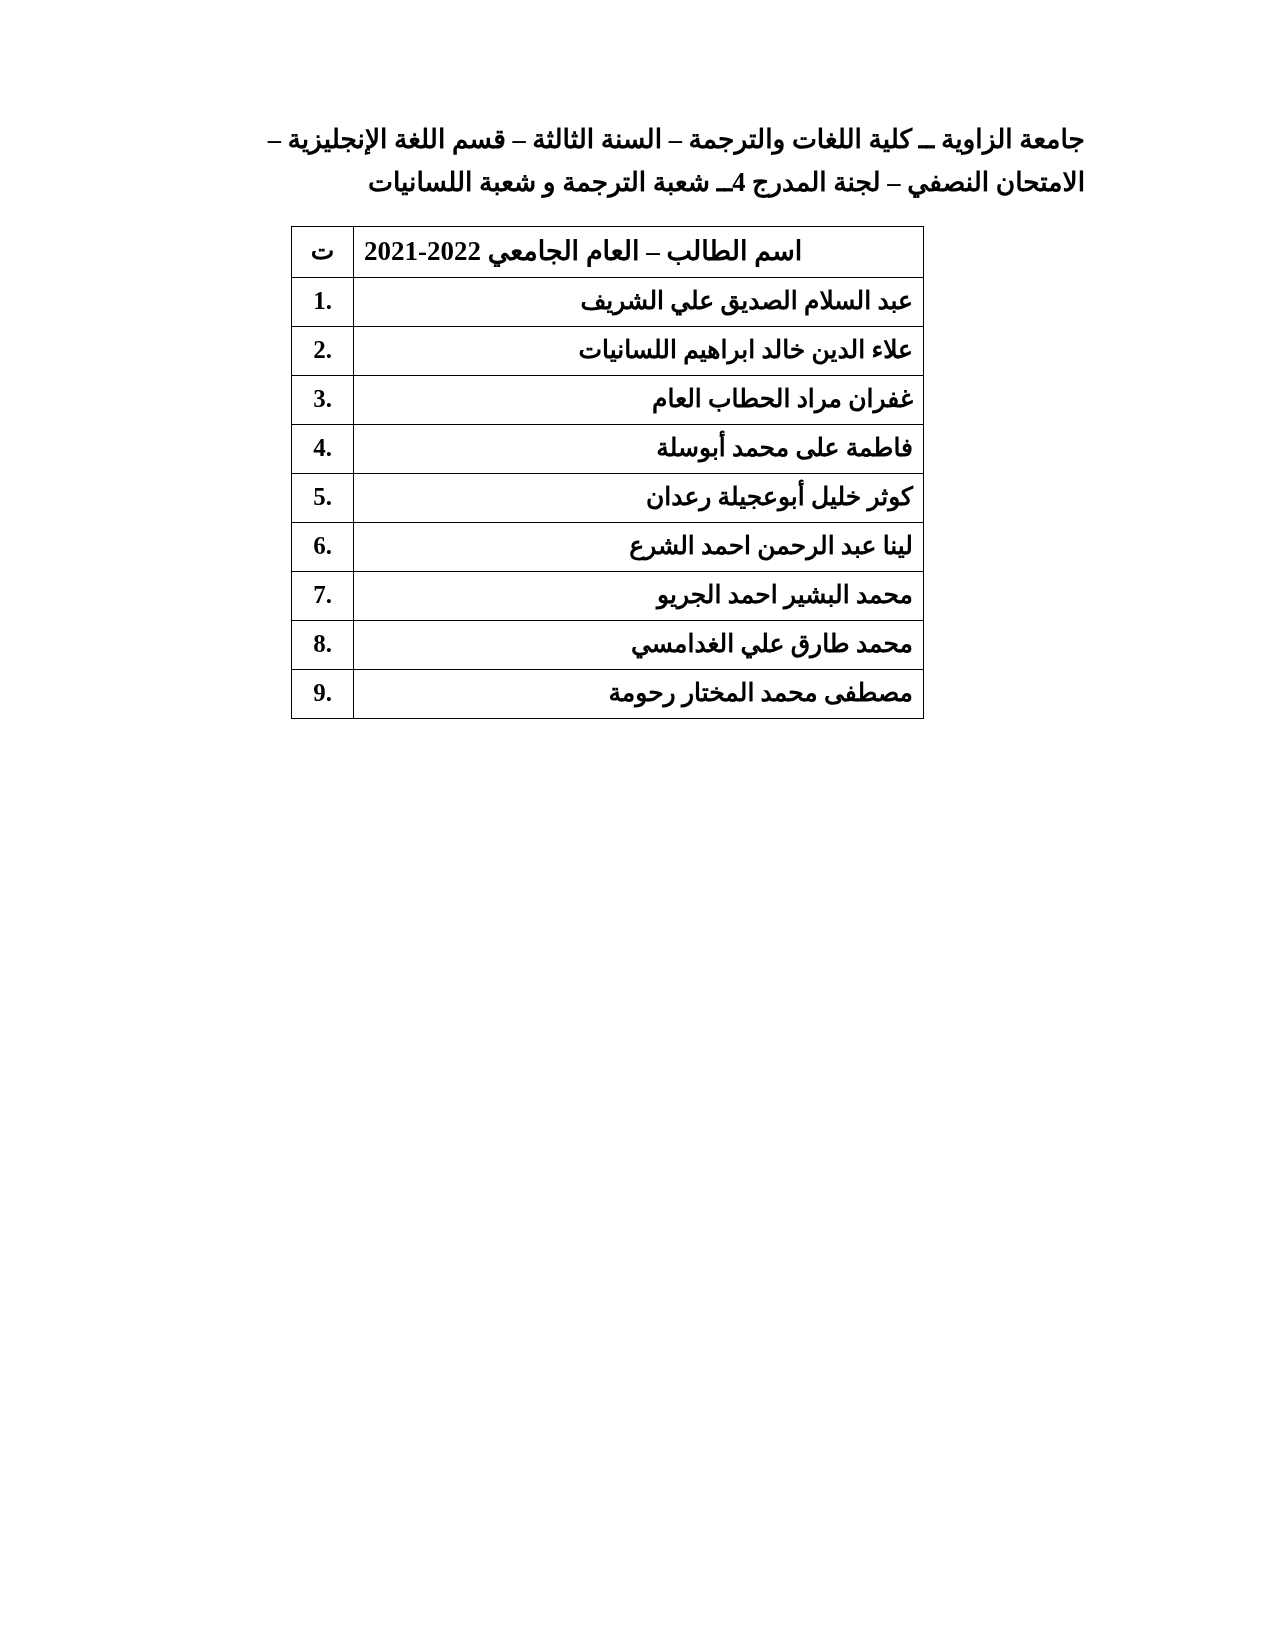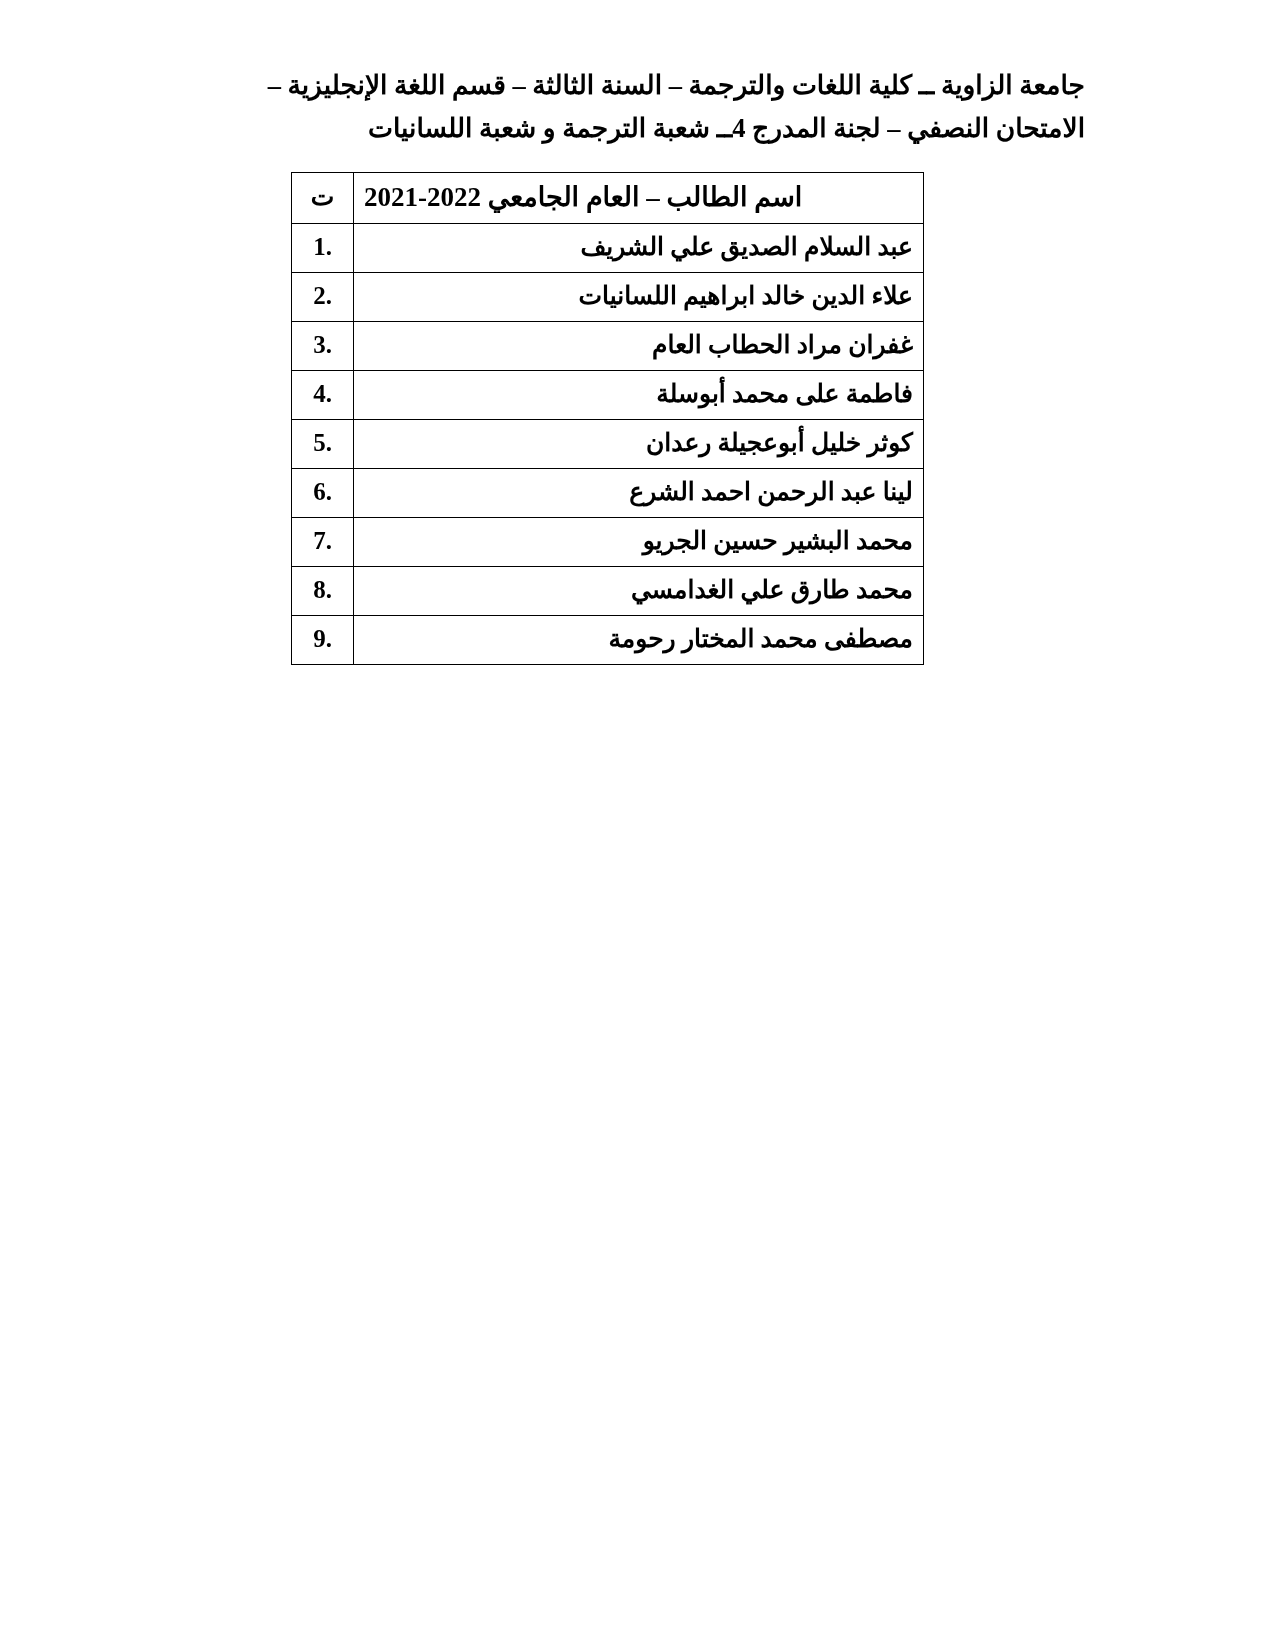--- a/index.html
+++ b/index.html
@@ -15,21 +15,21 @@
     position: relative;
     overflow: hidden;
   }
   .page {
     position: absolute;
     top: 0;
     left: 0;
     width: 1275px;
     height: 1650px;
     box-sizing: border-box;
-    padding: 64px 190px 0 190px;
+    padding: 118px 190px 0 190px;
   }
   .doc-heading {
     font-size: 26.5px;
     font-weight: bold;
     line-height: 1.62;
     text-align: right;
     direction: rtl;
     margin: 0 0 22px 0;
     letter-spacing: 0;
   }
@@ -113,21 +113,21 @@
           <td class="col-name">كوثر خليل أبوعجيلة رعدان</td>
           <td class="col-idx">.5</td>
         </tr>
 
         <tr>
           <td class="col-name">لينا عبد الرحمن احمد الشرع</td>
           <td class="col-idx">.6</td>
         </tr>
 
         <tr>
-          <td class="col-name">محمد البشير حسين الجريو</td>
+          <td class="col-name">محمد البشير احمد الجريو</td>
           <td class="col-idx">.7</td>
         </tr>
 
         <tr>
           <td class="col-name">محمد طارق علي الغدامسي</td>
           <td class="col-idx">.8</td>
         </tr>
 
         <tr>
           <td class="col-name">مصطفى محمد المختار رحومة</td>

